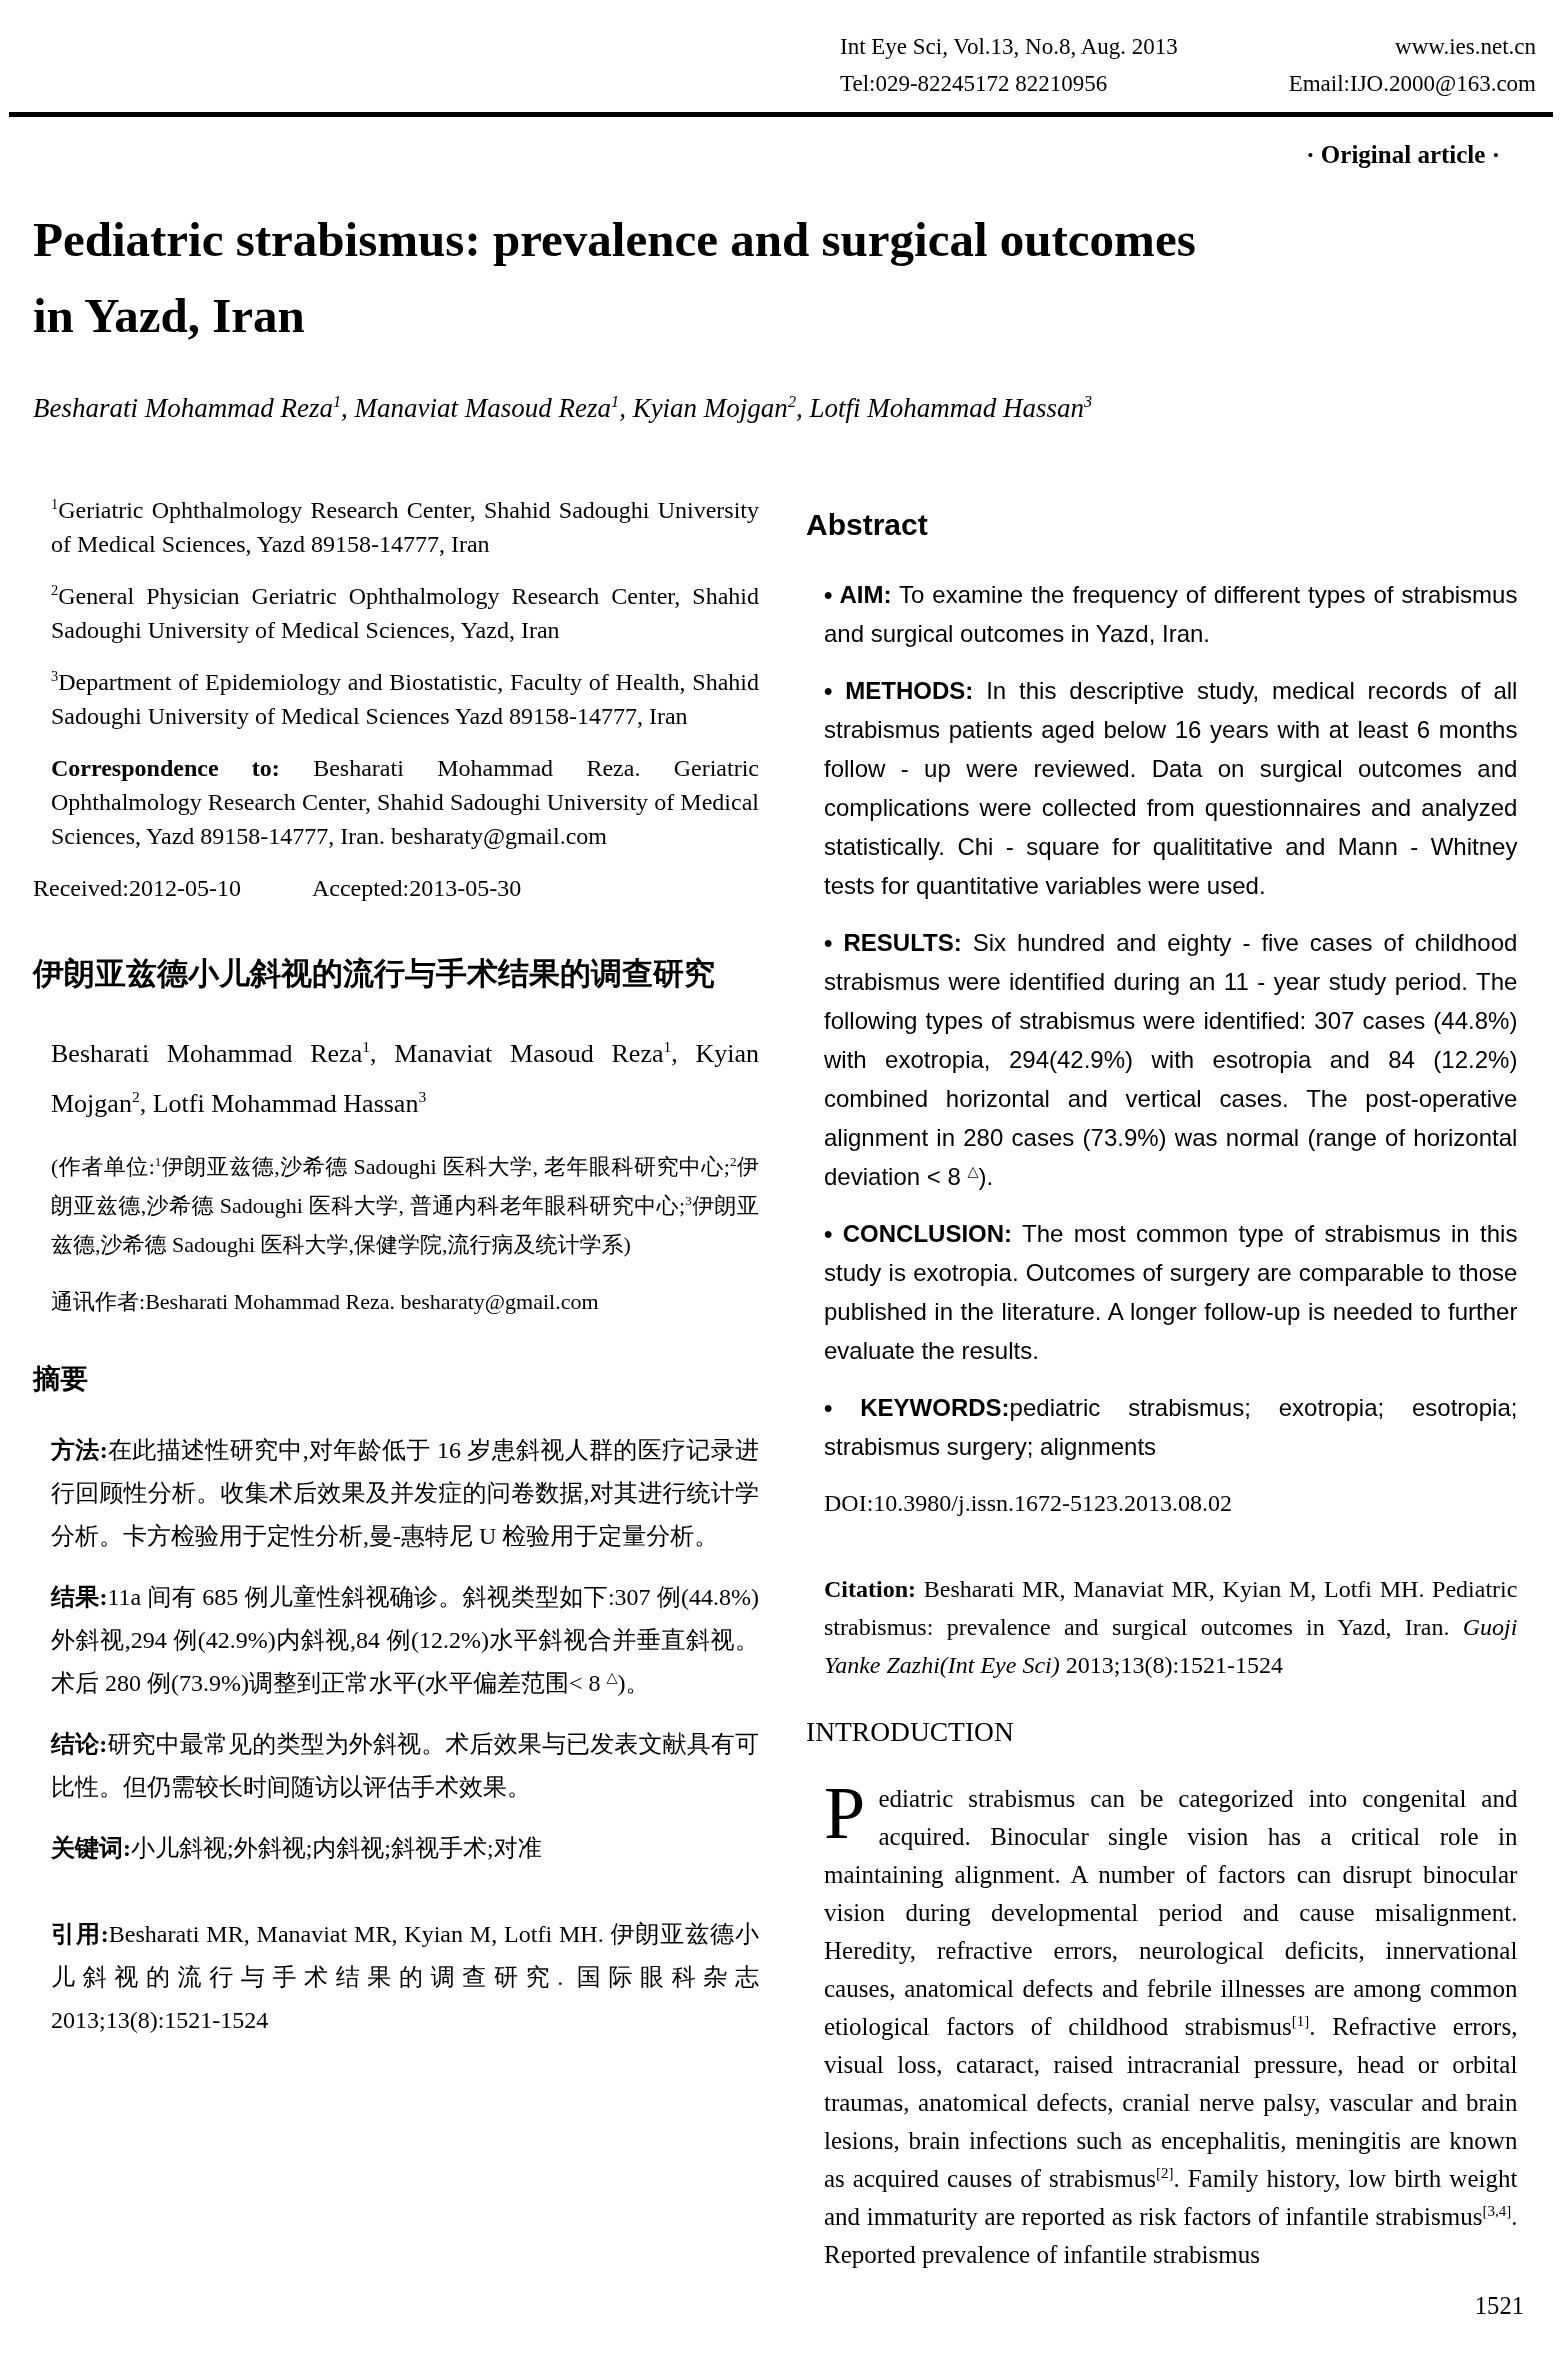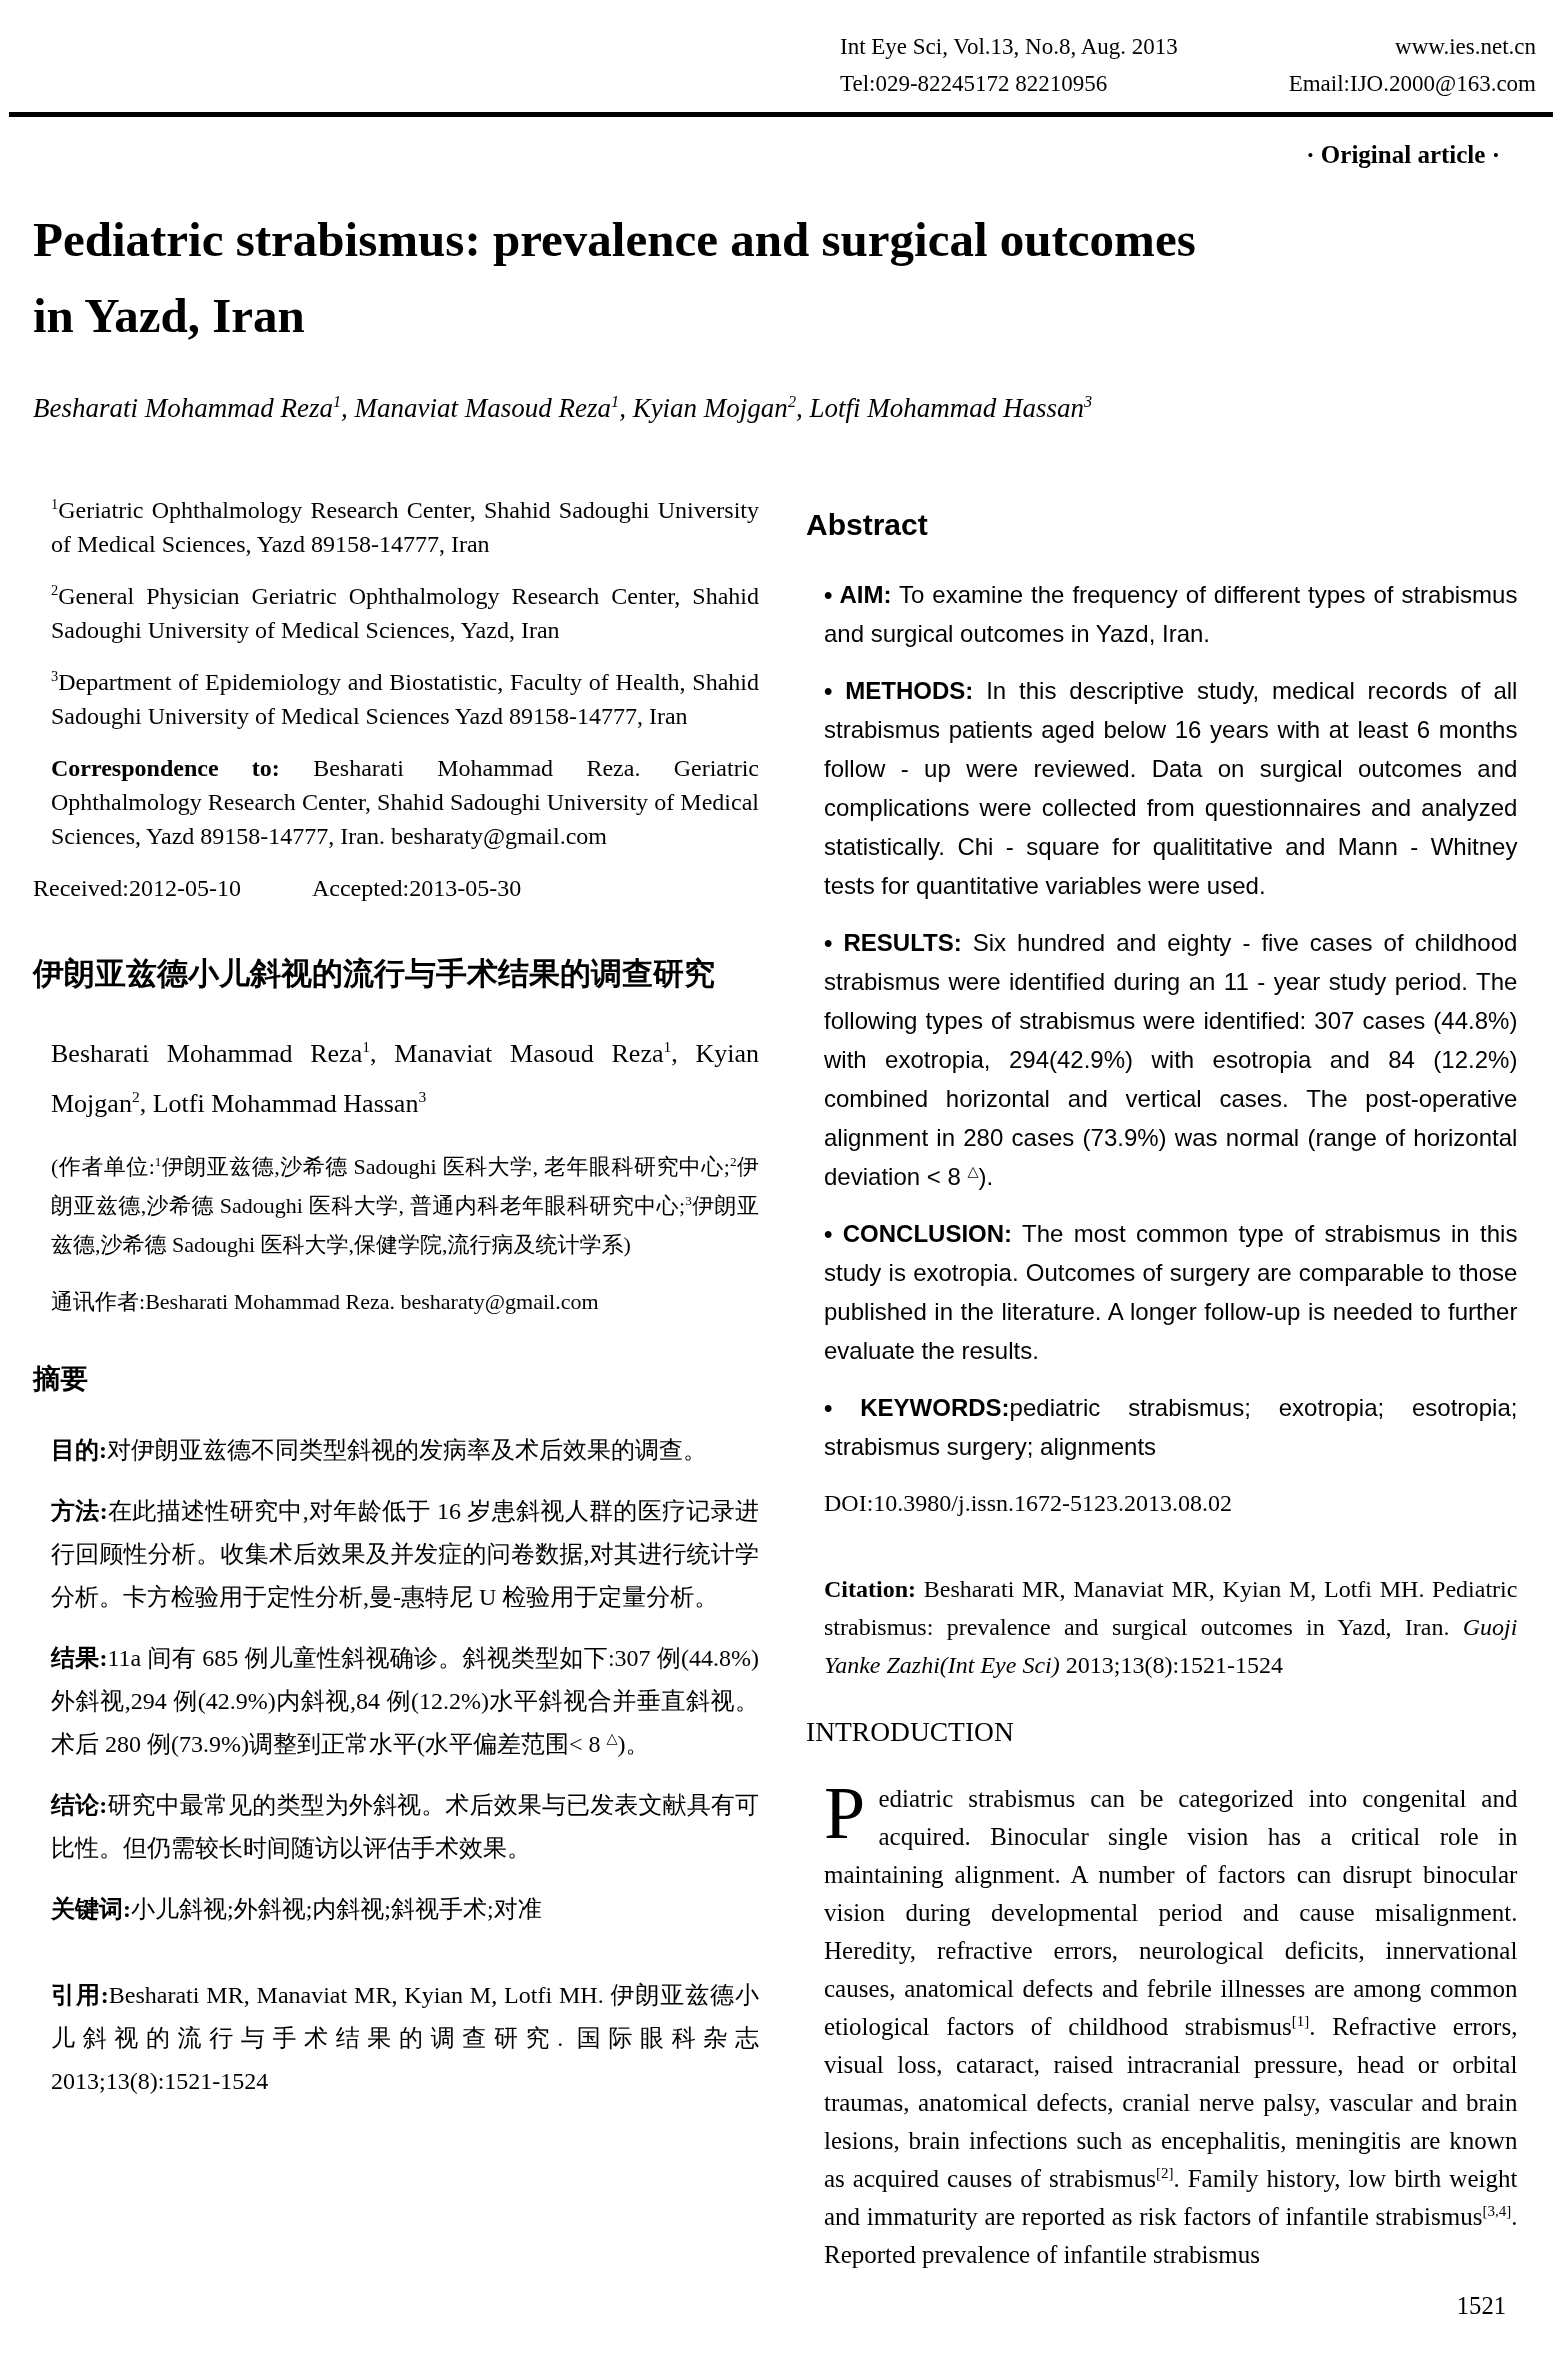--- a/index.html
+++ b/index.html
@@ -75,21 +75,21 @@
   .doi{font-size:24px;line-height:39px;margin-top:2.8px;text-align:justify;}
   .citation{font-size:24px;line-height:38px;margin-top:47px;text-align:justify;}
   .intro-head{font-size:27.5px;font-weight:normal;line-height:41px;}
   .intro{font-size:25px;line-height:38px;text-align:justify;margin-top:10.4px;}
   .dropcap{
     float:left;
     font-size:74px;
     line-height:62px;
     padding:2.8px 13.3px 0 0;
   }
-  .page-number{position:absolute;right:54px;bottom:46px;font-size:24.6px;}
+  .page-number{position:absolute;right:36px;bottom:46px;font-size:24.6px;}
 </style>
 </head>
 <body>
 
 <div class="page">
 
   <div class="header-text">
     <div class="header-line">
       <span>Int Eye Sci, Vol.13, No.8, Aug. 2013</span>
       <span>www.ies.net.cn</span>
@@ -127,21 +127,20 @@
       <h2 class="cn-title">伊朗亚兹德小儿斜视的流行与手术结果的调查研究</h2>
 
       <p class="cn-authors">Besharati Mohammad Reza<sup>1</sup>, Manaviat Masoud Reza<sup>1</sup>, Kyian Mojgan<sup>2</sup>, Lotfi Mohammad Hassan<sup>3</sup></p>
 
       <p class="cn-affil">(作者单位:<sup>1</sup>伊朗亚兹德,沙希德 Sadoughi 医科大学, 老年眼科研究中心;<sup>2</sup>伊朗亚兹德,沙希德 Sadoughi 医科大学, 普通内科老年眼科研究中心;<sup>3</sup>伊朗亚兹德,沙希德 Sadoughi 医科大学,保健学院,流行病及统计学系)</p>
 
       <p class="cn-corr"><span>通讯作者:</span><span>Besharati Mohammad Reza. besharaty@gmail.com</span></p>
 
       <h3 class="cn-abs-head">摘要</h3>
 
-      <p class="cjk"><span class="lbl">目的:</span><span>对伊朗亚兹德不同类型斜视的发病率及术后效果的调查。</span></p>
       <p class="cjk"><span class="lbl">方法:</span><span>在此描述性研究中,对年龄低于 16 岁患斜视人群的医疗记录进行回顾性分析。收集术后效果及并发症的问卷数据,对其进行统计学分析。卡方检验用于定性分析,曼-惠特尼 U 检验用于定量分析。</span></p>
       <p class="cjk"><span class="lbl">结果:</span><span>11a 间有 685 例儿童性斜视确诊。斜视类型如下:307 例(44.8%)外斜视,294 例(42.9%)内斜视,84 例(12.2%)水平斜视合并垂直斜视。术后 280 例(73.9%)调整到正常水平(水平偏差范围&lt; 8 <sup>△</sup>)。</span></p>
       <p class="cjk"><span class="lbl">结论:</span><span>研究中最常见的类型为外斜视。术后效果与已发表文献具有可比性。但仍需较长时间随访以评估手术效果。</span></p>
       <p class="cjk"><span class="lbl">关键词:</span><span>小儿斜视;外斜视;内斜视;斜视手术;对准</span></p>
 
       <p class="cjk cn-cite"><span class="lbl">引用:</span><span>Besharati MR, Manaviat MR, Kyian M, Lotfi MH. 伊朗亚兹德小儿斜视的流行与手术结果的调查研究. 国际眼科杂志 2013;13(8):1521-1524</span></p>
 
     </div>
 
     <div class="col-right">

